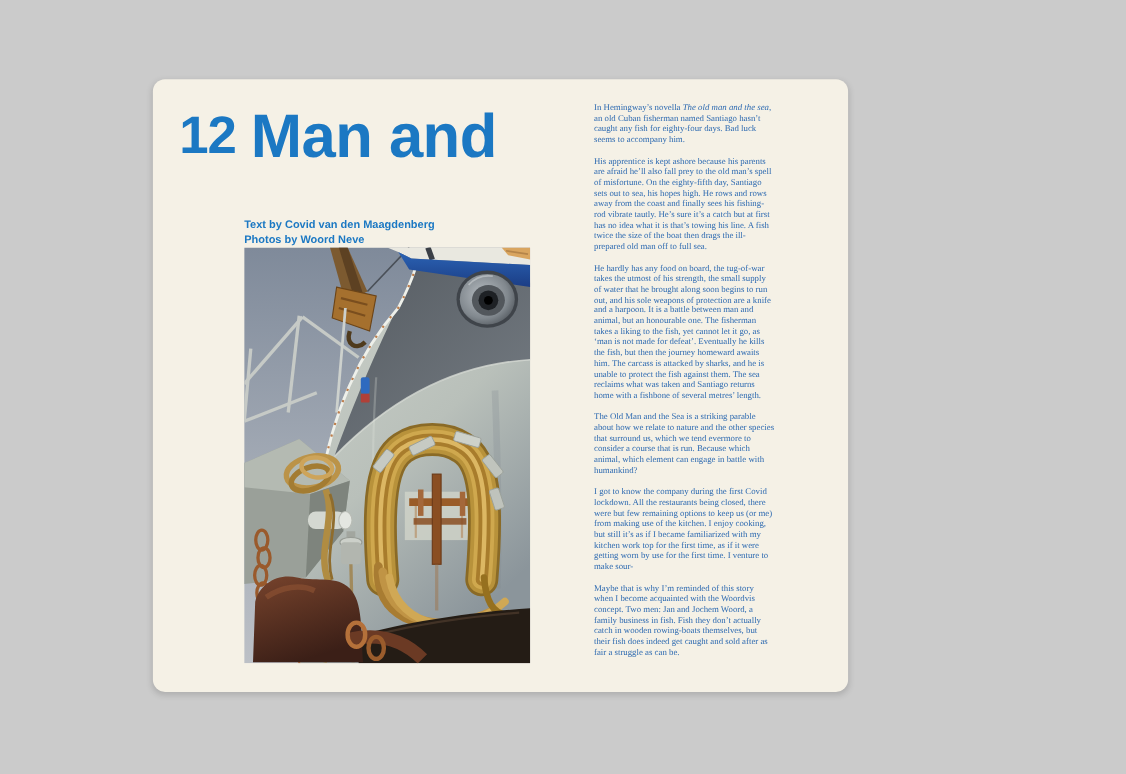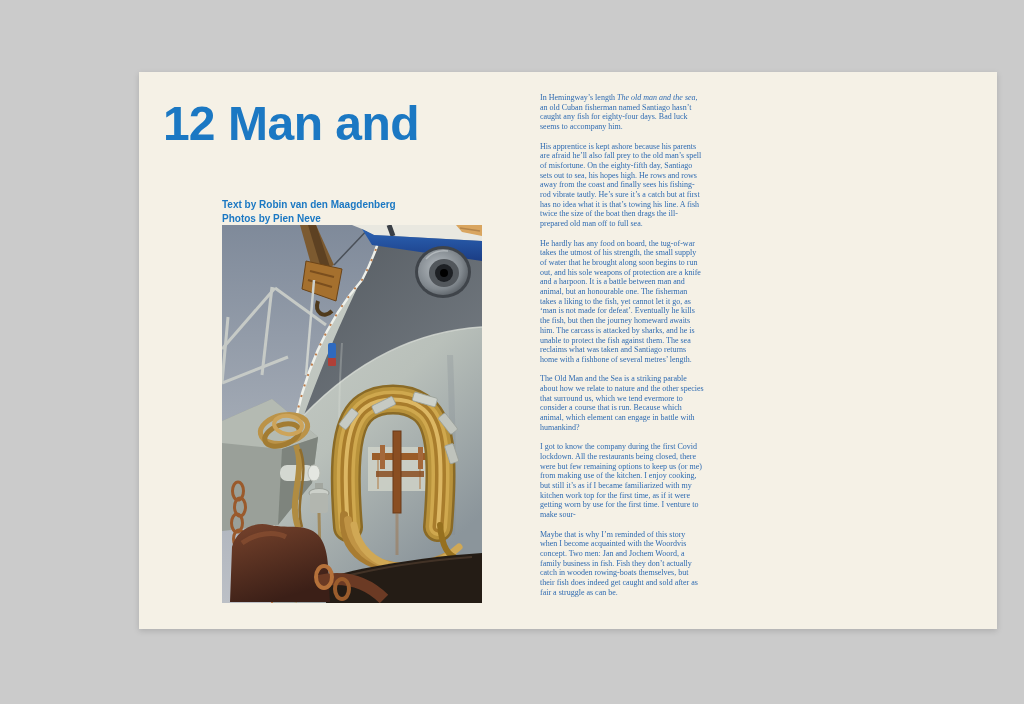--- a/index.html
+++ b/index.html
@@ -3,32 +3,33 @@
 <meta charset="utf-8">
 <style>
   html,body{margin:0;padding:0;}
   body{
     width:1024px;height:704px;position:relative;overflow:hidden;
     background:var(--backdrop,#cbcbcb);
     font-family:"Liberation Sans",sans-serif;
   }
   .backdrop{position:absolute;inset:0;background:var(--backdrop,#cbcbcb);}
   .page{
-    position:absolute;left:139px;top:72px;width:858px;height:557px;
+    position:absolute;left:139px;top:72px;width:632px;height:557px;
     background:var(--paper,#f5f1e6);
     box-shadow:0 2px 6px rgba(0,0,0,.15);
+    border-radius:11px;
   }
   .chapter-num{
     position:absolute;left:24px;top:24px;
     font-size:48px;line-height:55px;font-weight:600;letter-spacing:-1px;
     color:var(--title-blue,#1b78c3);
   }
   .title{
     position:absolute;left:89px;top:24px;
-    font-size:48px;line-height:55px;font-weight:600;letter-spacing:-.5px;
+    font-size:56px;line-height:55px;font-weight:600;letter-spacing:-.5px;
     color:var(--title-blue,#1b78c3);
   }
   .byline{
     position:absolute;left:83px;top:126px;
     font-size:10px;line-height:13.5px;font-weight:600;
     color:var(--title-blue,#1b78c3);
   }
   .photo{
     position:absolute;left:83px;top:153px;width:260px;height:378px;
     display:block;
@@ -50,22 +51,22 @@
 
 <div class="page">
 
   <div class="chapter-num">12</div>
 
   <div class="title">
     <div>Man and</div>
   </div>
 
   <div class="byline">
-    <div>Text by Robin van den Maagdenberg</div>
-    <div>Photos by Pien Neve</div>
+    <div>Text by Covid van den Maagdenberg</div>
+    <div>Photos by Woord Neve</div>
   </div>
 
   <svg class="photo" viewBox="0 0 260 378" role="img" aria-label="Detail of a fishing boat: a yellow mooring rope coiled in a horseshoe shape hangs on the grey hull beside a rusty cross bracket; a loudspeaker horn, blue trim, crane arm, railing, chain and a rusty anchor weight frame the scene under a grey-blue sky.">
     <defs>
       <linearGradient id="skyG" x1="0" y1="0" x2="0" y2="1">
         <stop offset="0" stop-color="#7f8a9a"></stop>
         <stop offset="0.6" stop-color="#a7aeb8"></stop>
         <stop offset="1" stop-color="#bcc0c6"></stop>
       </linearGradient>
       <linearGradient id="hullG" x1="0" y1="0" x2="0.55" y2="1">
@@ -220,21 +221,21 @@
     <g>
       <path d="M 8,377 L 10,322 C 14,306 30,296 48,300 C 68,304 84,298 96,310 C 108,322 106,348 108,377 Z" fill="url(#anchG)"></path>
       <path d="M 20,318 C 34,308 52,306 64,312" stroke="#8f5434" stroke-width="5" fill="none" opacity="0.6"></path>
       <path d="M 96,356 C 124,350 146,358 162,374" stroke="#6b3a24" stroke-width="12" fill="none"></path>
       <ellipse cx="102" cy="352" rx="8" ry="11" fill="none" stroke="#b5713a" stroke-width="4"></ellipse>
       <ellipse cx="120" cy="364" rx="7" ry="10" fill="none" stroke="#9a5c2c" stroke-width="4"></ellipse>
     </g>
   </svg>
 
   <div class="bodycol">
-    <p><span>In Hemingway’s length </span><span class="ital">The old man and the sea</span><span>, an old Cuban fisherman named Santiago hasn’t caught any fish for eighty-four days. Bad luck seems to accompany him.</span></p>
+    <p><span>In Hemingway’s novella </span><span class="ital">The old man and the sea</span><span>, an old Cuban fisherman named Santiago hasn’t caught any fish for eighty-four days. Bad luck seems to accompany him.</span></p>
     <p>His apprentice is kept ashore because his parents are afraid he’ll also fall prey to the old man’s spell of misfortune. On the eighty-fifth day, Santiago sets out to sea, his hopes high. He rows and rows away from the coast and finally sees his fishing-rod vibrate tautly. He’s sure it’s a catch but at first has no idea what it is that’s towing his line. A fish twice the size of the boat then drags the ill-prepared old man off to full sea.</p>
     <p>He hardly has any food on board, the tug-of-war takes the utmost of his strength, the small supply of water that he brought along soon begins to run out, and his sole weapons of protection are a knife and a harpoon. It is a battle between man and animal, but an honourable one. The fisherman takes a liking to the fish, yet cannot let it go, as ‘man is not made for defeat’. Eventually he kills the fish, but then the journey homeward awaits him. The carcass is attacked by sharks, and he is unable to protect the fish against them. The sea reclaims what was taken and Santiago returns home with a fishbone of several metres’ length.</p>
     <p>The Old Man and the Sea is a striking parable about how we relate to nature and the other species that surround us, which we tend evermore to consider a course that is run. Because which animal, which element can engage in battle with humankind?</p>
     <p>I got to know the company during the first Covid lockdown. All the restaurants being closed, there were but few remaining options to keep us (or me) from making use of the kitchen. I enjoy cooking, but still it’s as if I became familiarized with my kitchen work top for the first time, as if it were getting worn by use for the first time. I venture to make sour-</p>
     <p>Maybe that is why I’m reminded of this story when I become acquainted with the Woordvis concept. Two men: Jan and Jochem Woord, a family business in fish. Fish they don’t actually catch in wooden rowing-boats themselves, but their fish does indeed get caught and sold after as fair a struggle as can be.</p>
   </div>
 
 </div>
 
 </body></html>

